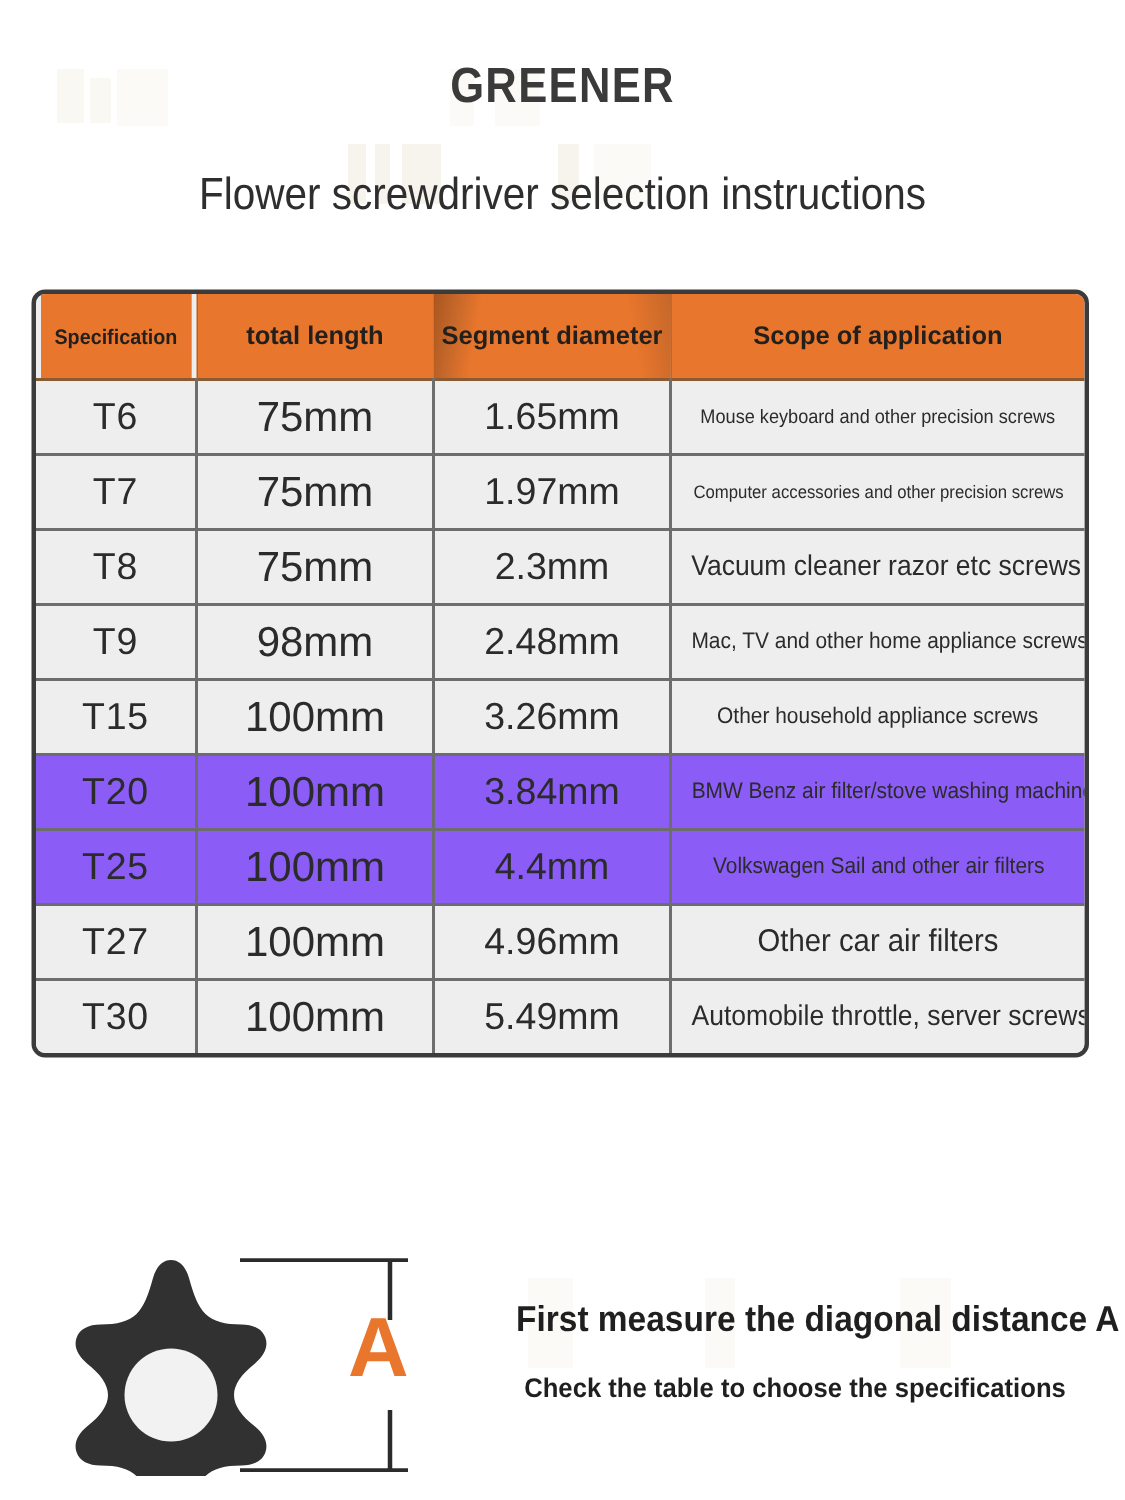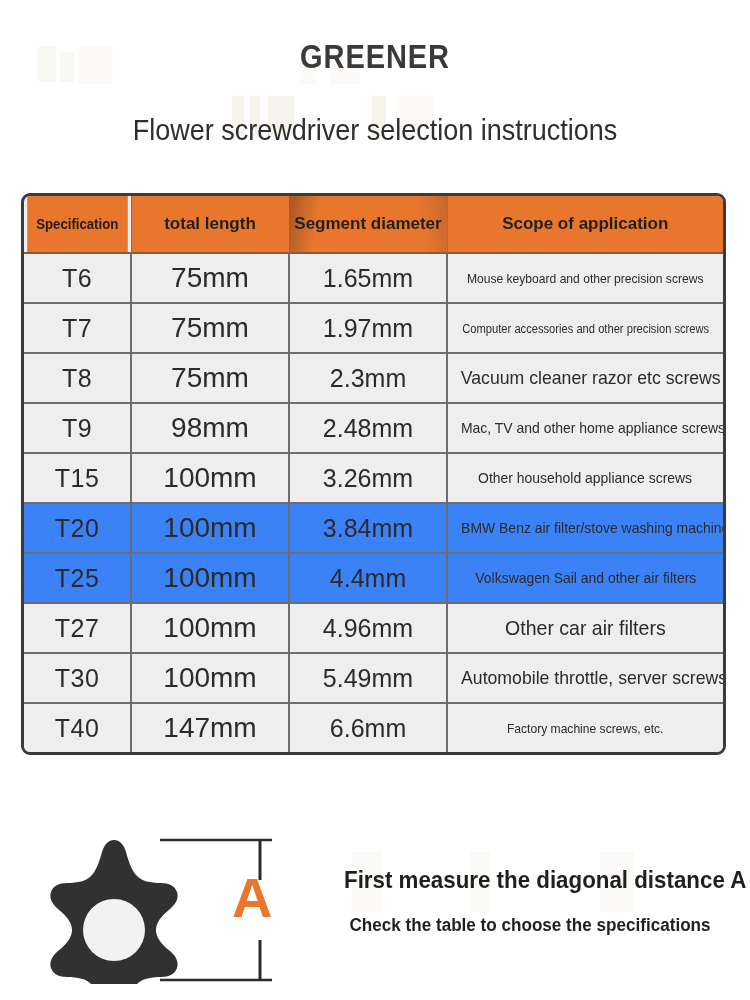--- a/index.html
+++ b/index.html
@@ -83,21 +83,21 @@
     border-right:2px solid #6d6d6d;
     text-align:center;
     vertical-align:middle;
     padding:0 3px;
     color:#2b2b2b;
     overflow:visible;
     white-space:nowrap;
   }
   tbody tr:first-child td{border-top:2px solid #8a5a33;}
   tbody td:last-child{border-right:none;}
-  tbody tr.hl td{background:#3b82f6;}
+  tbody tr.hl td{background:#8b5cf6;}
 
   .c-spec{font-size:25px;letter-spacing:.5px;text-align:center;}
   .c-len{font-size:28px;}
   .c-dia{font-size:25px;}
   .c-scope{position:relative;}
   .c-scope span{display:inline-block;transform:scaleX(.93);}
 
   .s-xs{font-size:12px;}
   .s-sm{font-size:13px;}
   .s-md{font-size:15px;}
@@ -219,26 +219,20 @@
             <td class="c-spec">T27</td>
             <td class="c-len">100mm</td>
             <td class="c-dia">4.96mm</td>
             <td class="c-scope"><span class="s-xl">Other car air filters</span></td>
           </tr>
           <tr>
             <td class="c-spec">T30</td>
             <td class="c-len">100mm</td>
             <td class="c-dia">5.49mm</td>
             <td class="c-scope"><span class="s-lg">Automobile throttle, server screws</span></td>
-          </tr>
-          <tr>
-            <td class="c-spec">T40</td>
-            <td class="c-len">147mm</td>
-            <td class="c-dia">6.6mm</td>
-            <td class="c-scope"><span class="s-sm">Factory machine screws, etc.</span></td>
           </tr>
         </tbody>
     </table>
   </div>
 
   <div class="footer">
 
     <svg class="star-svg" width="152" height="146" viewBox="0 0 152 146">
       <path fill="#313131" d="
         M76 2

